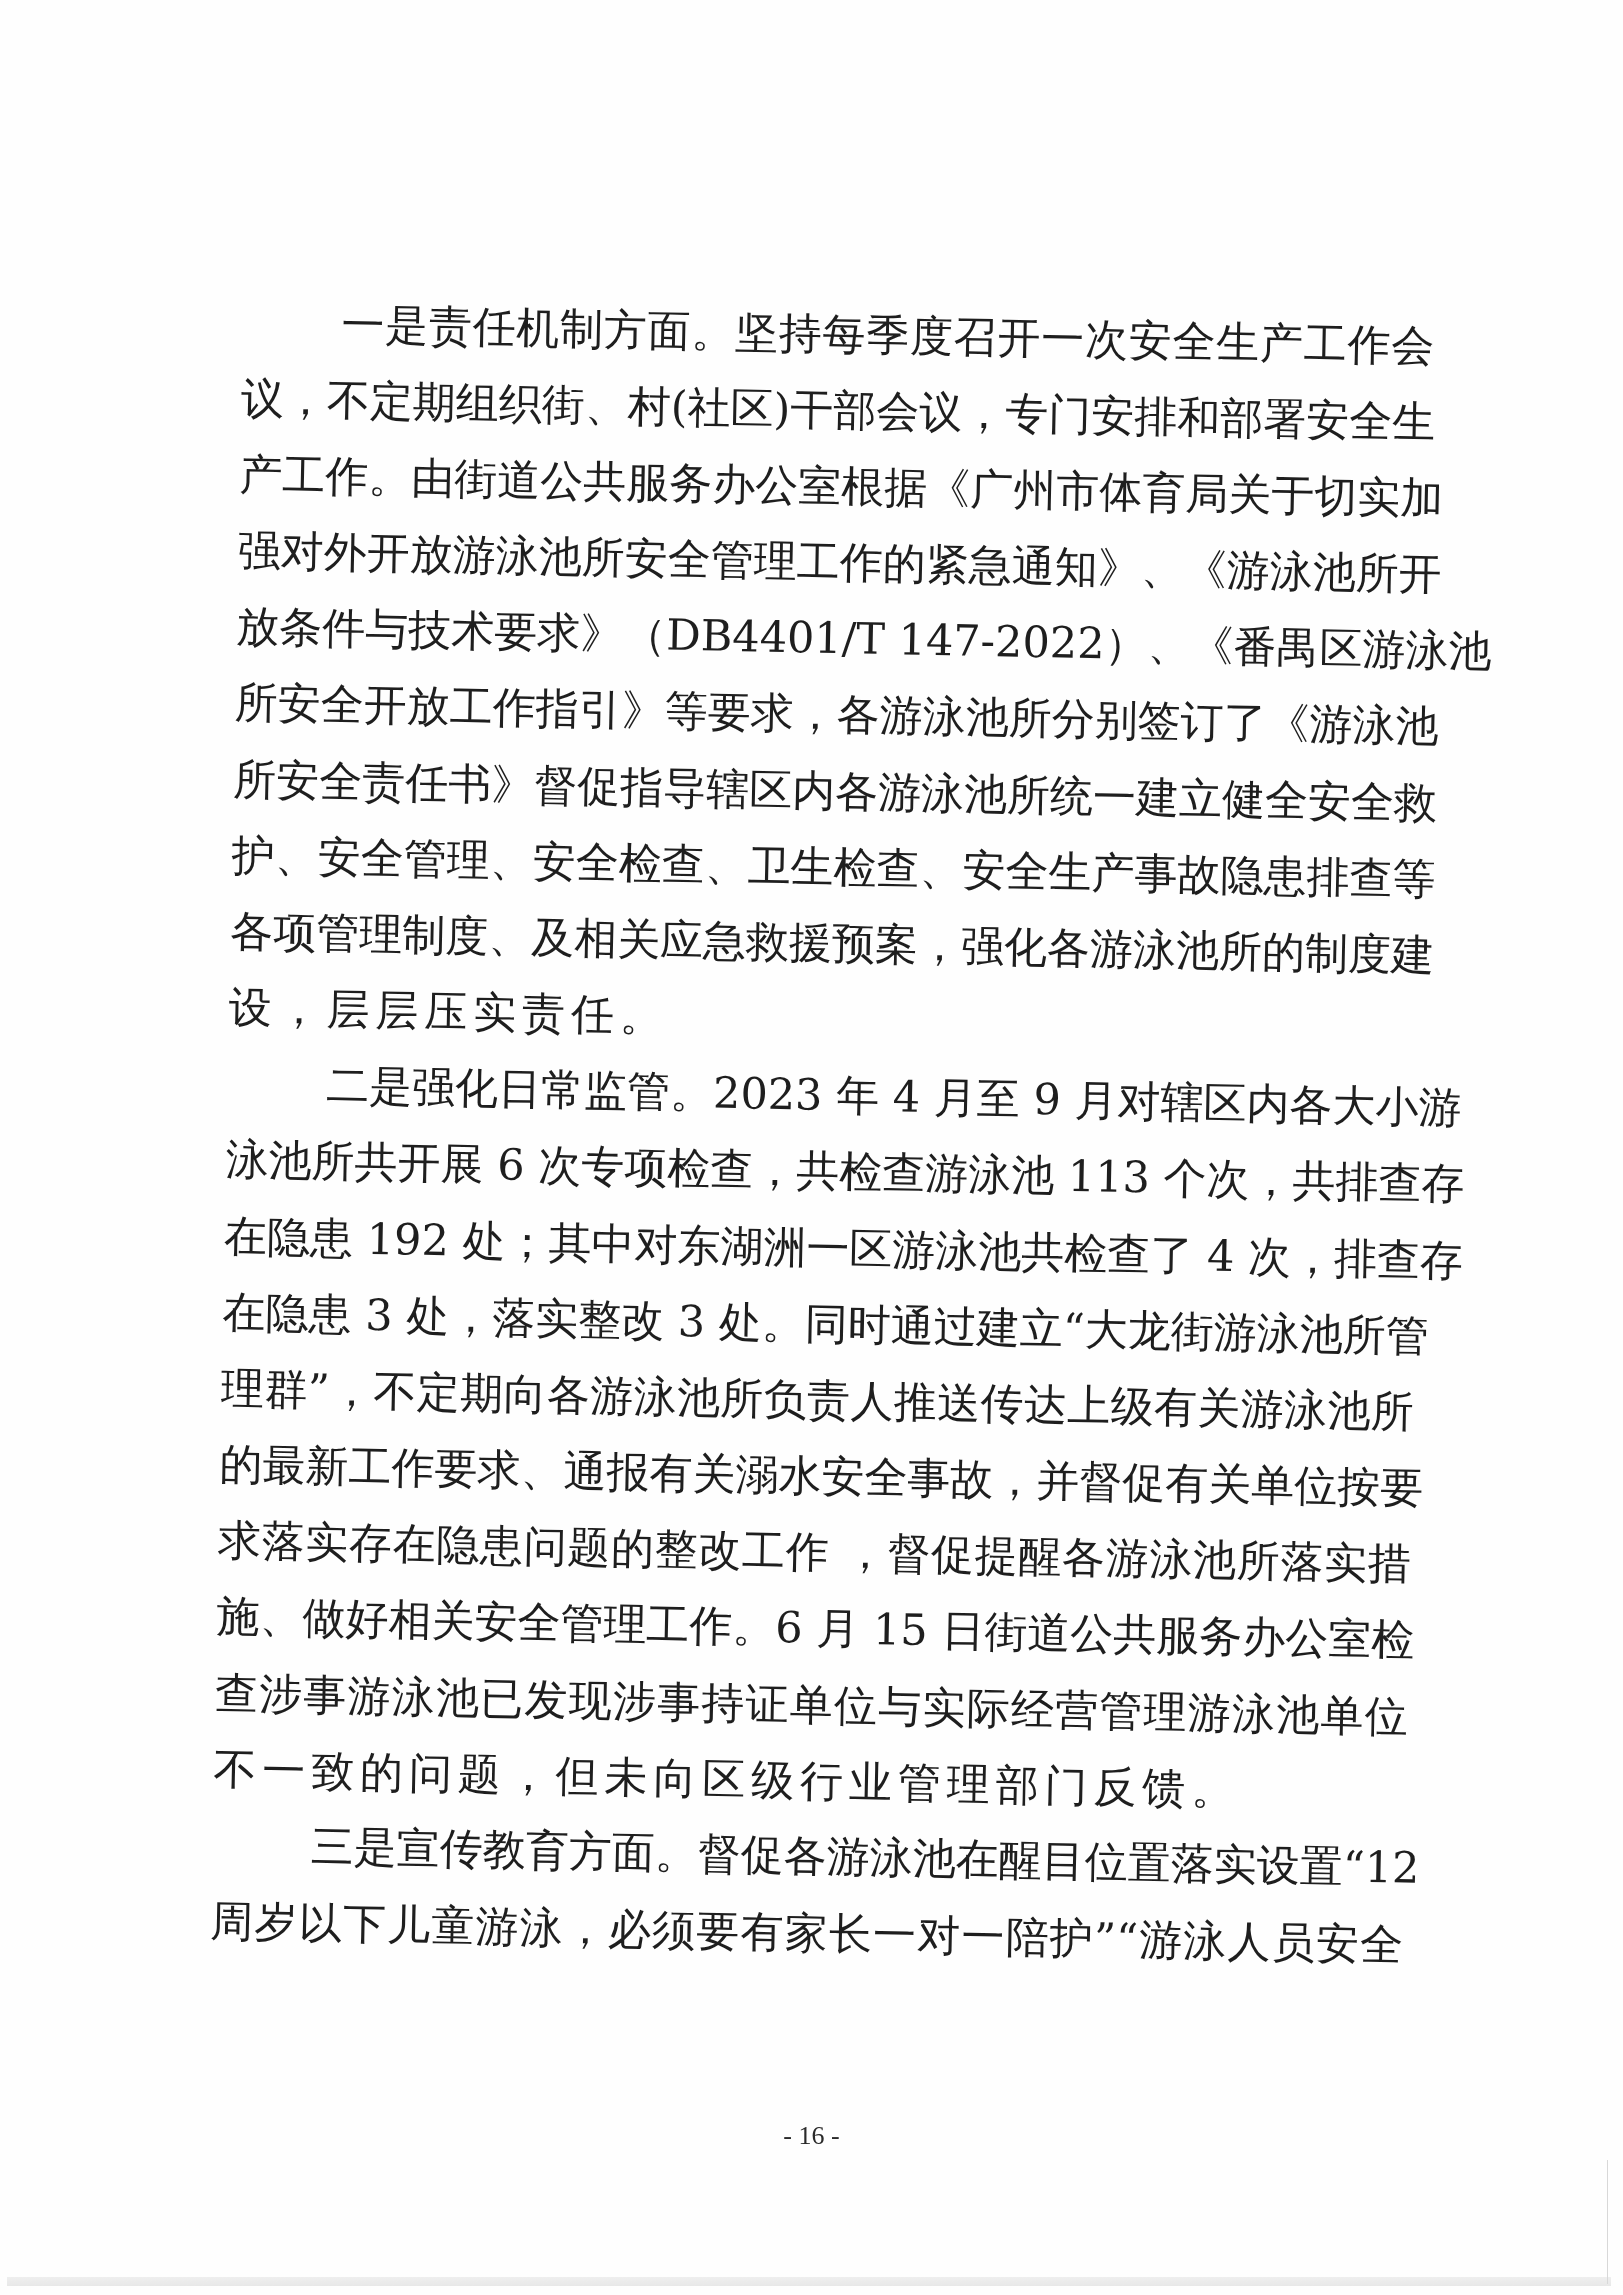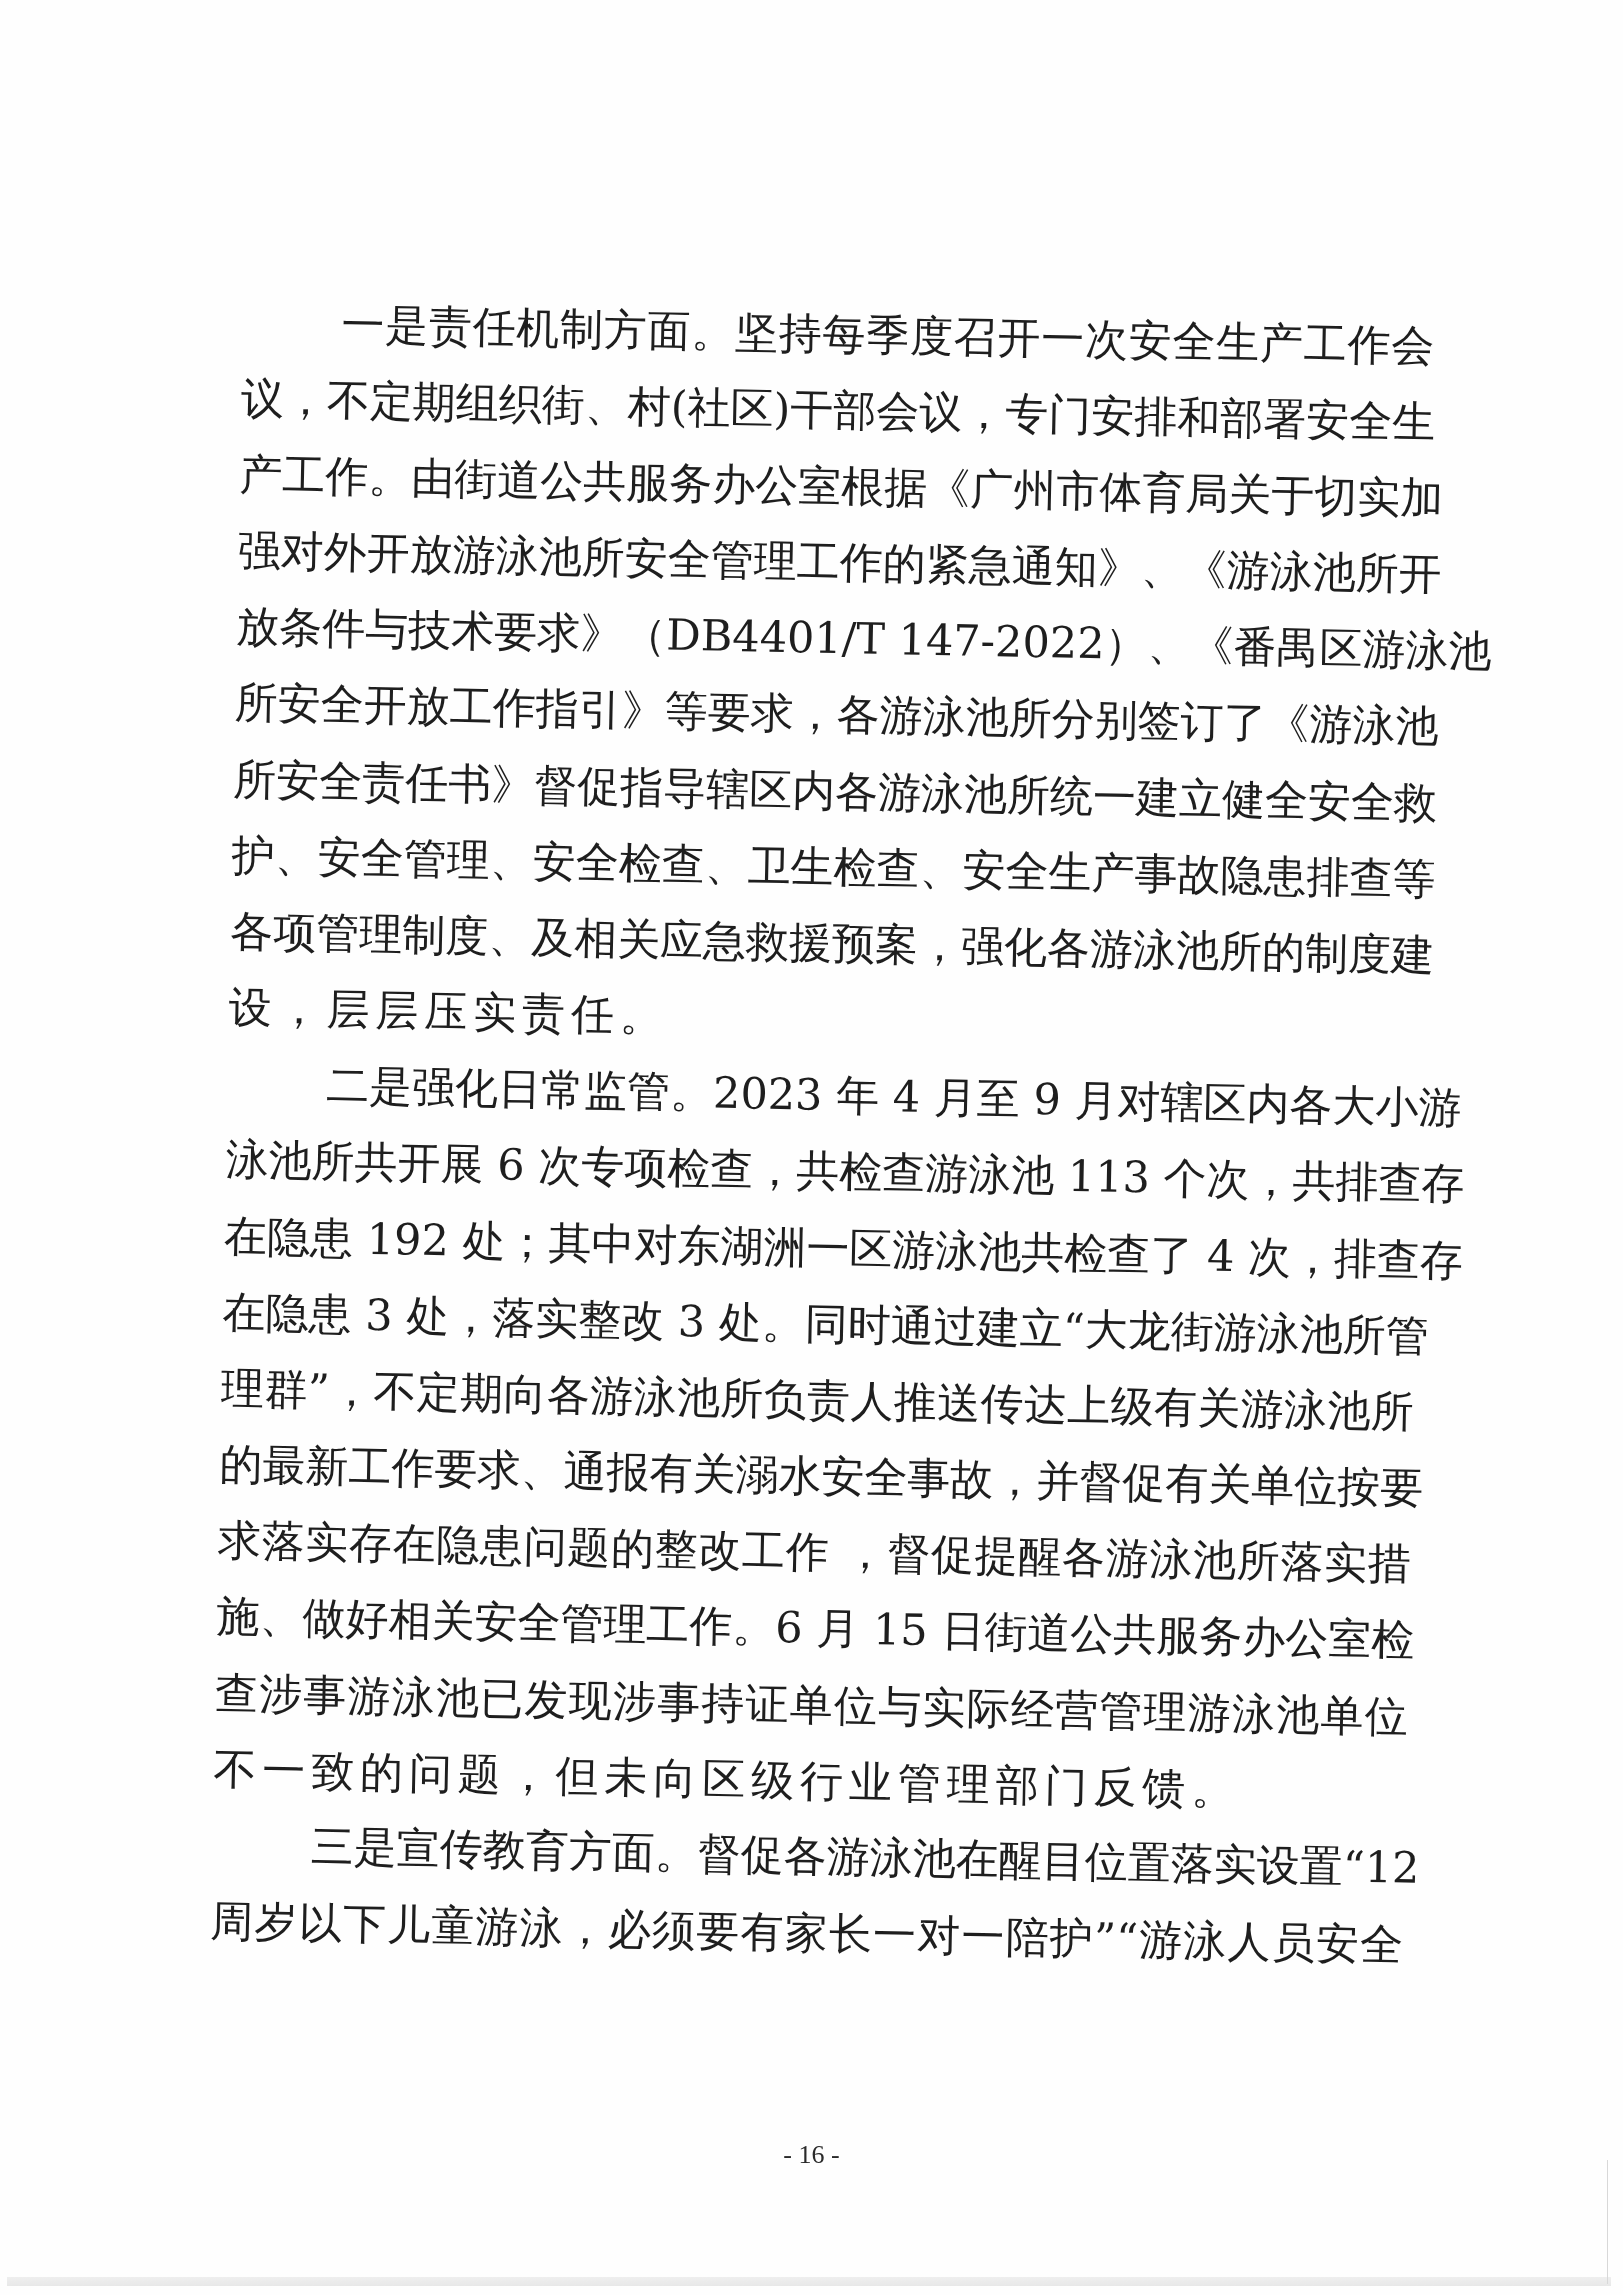--- a/index.html
+++ b/index.html
@@ -55,21 +55,20 @@
   }
   .page-number {
     position: absolute;
     left: 0;
     width: 1623px;
     top: 2121px;
     text-align: center;
     font-family: "Liberation Serif", "DejaVu Serif", serif;
     font-size: 26px;
     color: #2a2a2a;
-    margin-top: 19px;
   }
   .scan-band {
     position: absolute;
     left: 6.5px;
     width: 1604px;
     top: 2277px;
     height: 9.2px;
     background: linear-gradient(#ececec, #e4e4e4);
     opacity: 0.85;
   }

